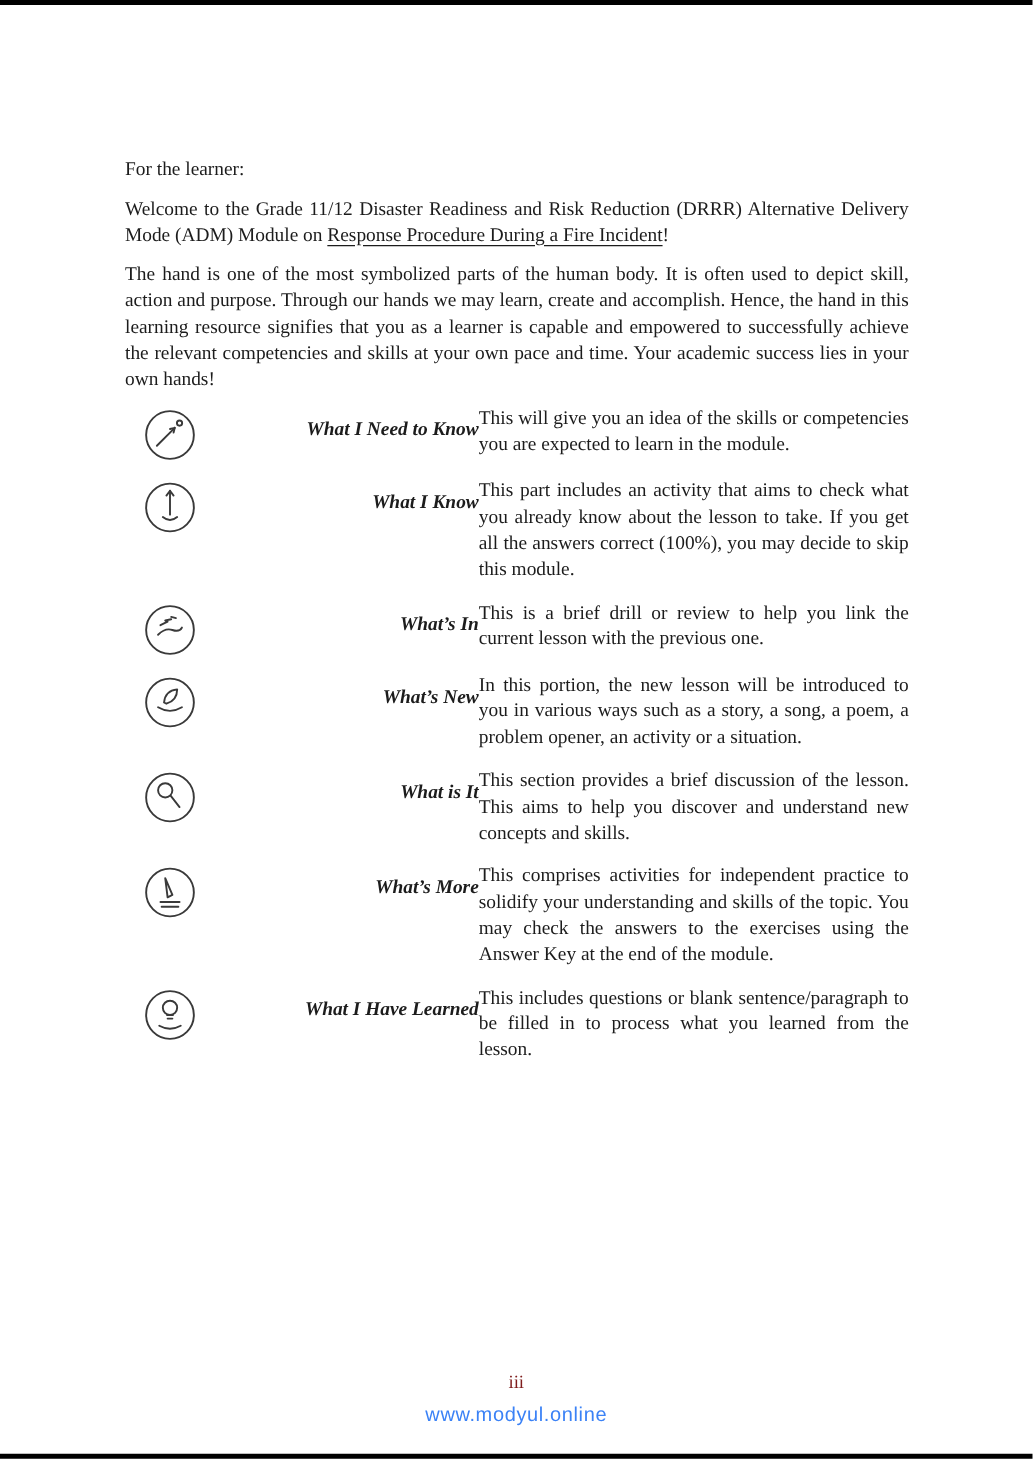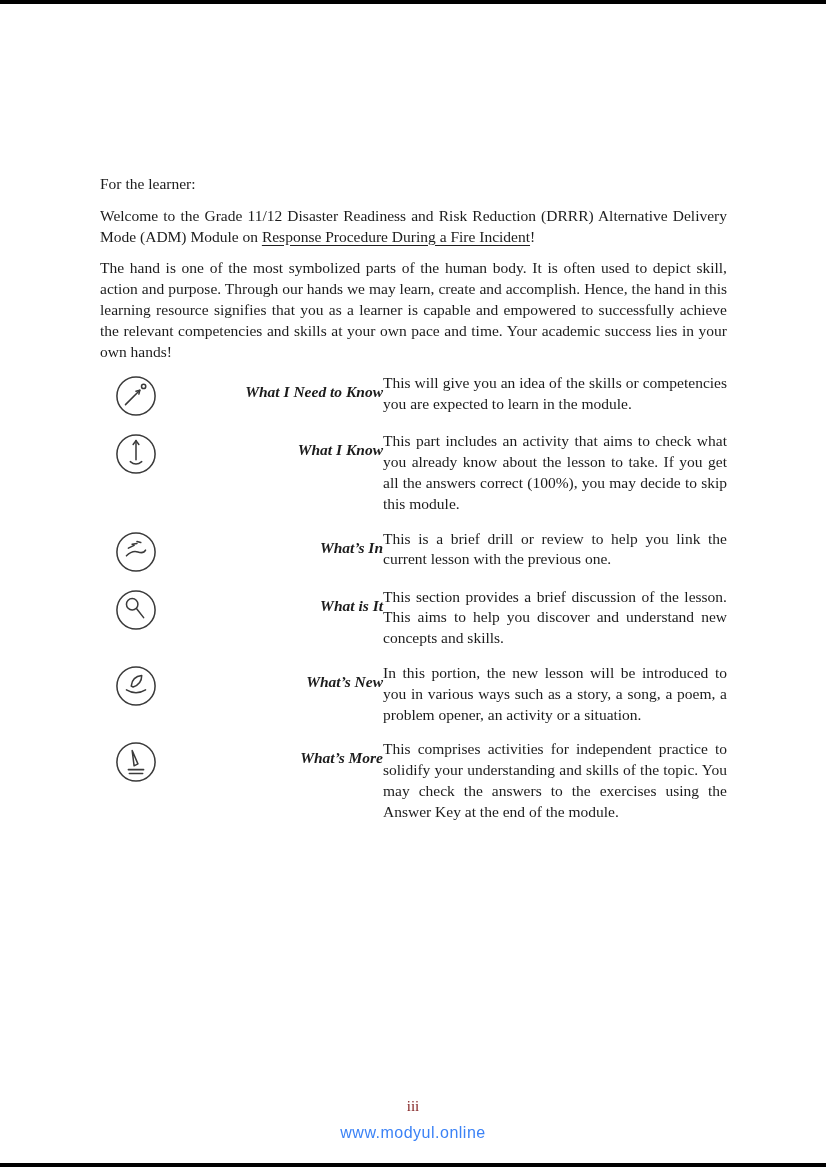--- a/index.html
+++ b/index.html
@@ -33,21 +33,20 @@
   }
   p {
     margin: 0 0 11px 0;
     font-size: 15.5px;
     line-height: 20.8px;
     text-align: justify;
   }
   .salutation {
     text-align: left;
     margin-bottom: 11px;
-    margin-top: 48px;
   }
   .underlined {
     text-decoration: underline;
     text-underline-offset: 3px;
   }
   .parts-intro {
     margin-top: 42px;
     margin-bottom: 18px;
     text-align: left;
   }
@@ -170,51 +169,63 @@
         </svg>
       </div>
       <div class="label-cell">What’s In</div>
       <div class="desc-cell">This is a brief drill or review to help you link the current lesson with the previous one.</div>
     </div>
 
     <div class="part-row">
       <div class="icon-cell">
         <svg class="part-icon" viewBox="0 0 44 44">
           <circle class="outer" cx="22" cy="22" r="20"></circle>
+          <path class="glyph" d="M12 26 Q22 32 32 26"></path>
+          <path class="glyph" d="M17 22 Q18 12 28 11 Q28 20 19 23 Z"></path>
+        </svg>
+      </div>
+      <div class="label-cell">What’s New</div>
+      <div class="desc-cell">In this portion, the new lesson will be introduced to you in various ways such as a story, a song, a poem, a problem opener, an activity or a situation.</div>
+    </div>
+
+    <div class="part-row">
+      <div class="icon-cell">
+        <svg class="part-icon" viewBox="0 0 44 44">
+          <circle class="outer" cx="22" cy="22" r="20"></circle>
           <circle class="glyph" cx="18" cy="16" r="6"></circle>
           <path class="glyph" d="M22.5 20.5 L30 30"></path>
         </svg>
       </div>
       <div class="label-cell">What is It</div>
       <div class="desc-cell">This section provides a brief discussion of the lesson. This aims to help you discover and understand new concepts and skills.</div>
-    </div>
-
-    <div class="part-row">
-      <div class="icon-cell">
-        <svg class="part-icon" viewBox="0 0 44 44">
-          <circle class="outer" cx="22" cy="22" r="20"></circle>
-          <path class="glyph" d="M12 26 Q22 32 32 26"></path>
-          <path class="glyph" d="M17 22 Q18 12 28 11 Q28 20 19 23 Z"></path>
-        </svg>
-      </div>
-      <div class="label-cell">What’s New</div>
-      <div class="desc-cell">In this portion, the new lesson will be introduced to you in various ways such as a story, a song, a poem, a problem opener, an activity or a situation.</div>
     </div>
 
     <div class="part-row">
       <div class="icon-cell">
         <svg class="part-icon" viewBox="0 0 44 44">
           <circle class="outer" cx="22" cy="22" r="20"></circle>
           <path class="glyph" d="M18 10 L24 24 L20 26 Z"></path>
           <path class="glyph" d="M14 30 L30 30"></path>
           <path class="glyph" d="M15 34 L29 34"></path>
         </svg>
       </div>
       <div class="label-cell">What’s More</div>
       <div class="desc-cell">This comprises activities for independent practice to solidify your understanding and skills of the topic. You may check the answers to the exercises using the Answer Key at the end of the module.</div>
     </div>
 
+    <div class="part-row">
+      <div class="icon-cell">
+        <svg class="part-icon" viewBox="0 0 44 44">
+          <circle class="outer" cx="22" cy="22" r="20"></circle>
+          <circle class="glyph" cx="22" cy="16" r="6"></circle>
+          <path class="glyph" d="M19.5 22 L24.5 22 M20 25 L24 25"></path>
+          <path class="glyph" d="M13 31 Q22 36 31 31"></path>
+        </svg>
+      </div>
+      <div class="label-cell">What I Have Learned</div>
+      <div class="desc-cell">This includes questions or blank sentence/paragraph to be filled in to process what you learned from the lesson.</div>
+    </div>
 
   </div>
 </div>
 
 <div class="footer page-num">iii</div>
 <div class="footer watermark">www.modyul.online</div>
 
 </body></html>

